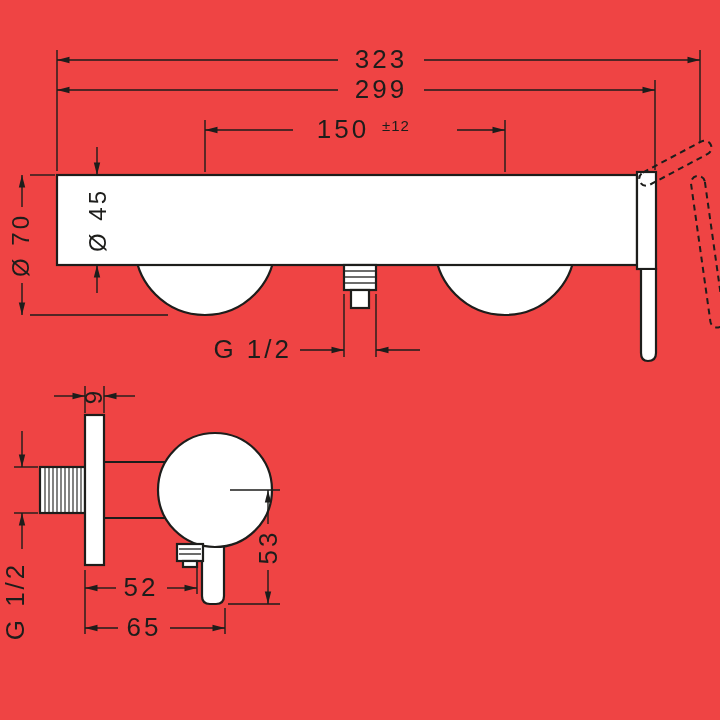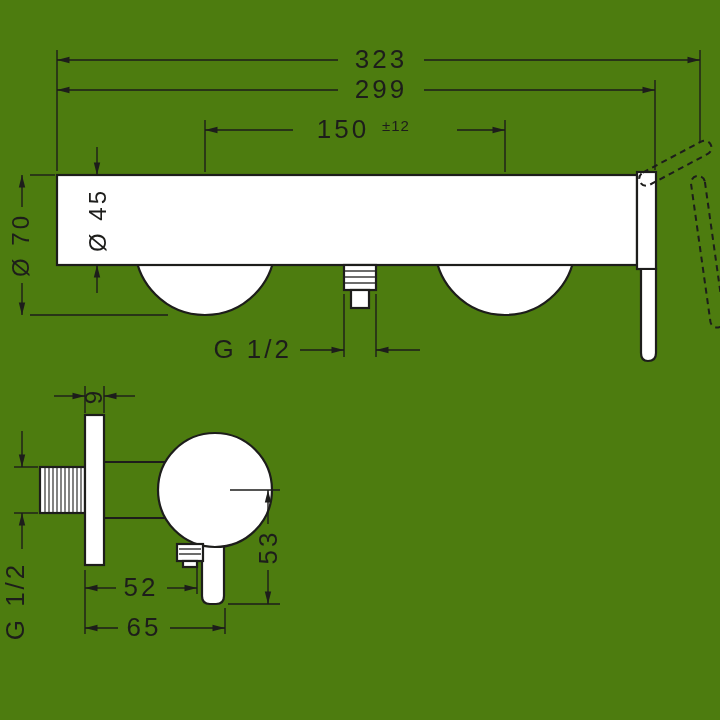--- a/index.html
+++ b/index.html
@@ -1,17 +1,17 @@
 <!DOCTYPE html>
 <html><head>
 <meta charset="utf-8">
 <title>Technical Drawing</title>
 <style>
   html,body{margin:0;padding:0;background:#ffffff;}
-  .stage{width:720px;height:720px;position:relative;background:#4d7c0f;}
+  .stage{width:720px;height:720px;position:relative;background:#ef4444;}
   svg{display:block;}
   .outline{fill:#ffffff;stroke:#1d1d1b;stroke-width:2.2;stroke-linejoin:miter;}
   .thin{stroke:#1d1d1b;stroke-width:1.4;fill:none;}
   .hatch{stroke:#1d1d1b;stroke-width:1.1;}
   .thread{stroke:#1d1d1b;stroke-width:1.3;}
   .dashed{fill:none;stroke:#1d1d1b;stroke-width:2;stroke-dasharray:6 4.5;}
   .t26{font-family:"Liberation Sans",sans-serif;font-size:26px;letter-spacing:3px;fill:#1d1d1b;}
   .t24{font-family:"Liberation Sans",sans-serif;font-size:24px;letter-spacing:3px;fill:#1d1d1b;}
   .t15{font-family:"Liberation Sans",sans-serif;font-size:15px;letter-spacing:1px;fill:#1d1d1b;}
 </style>

